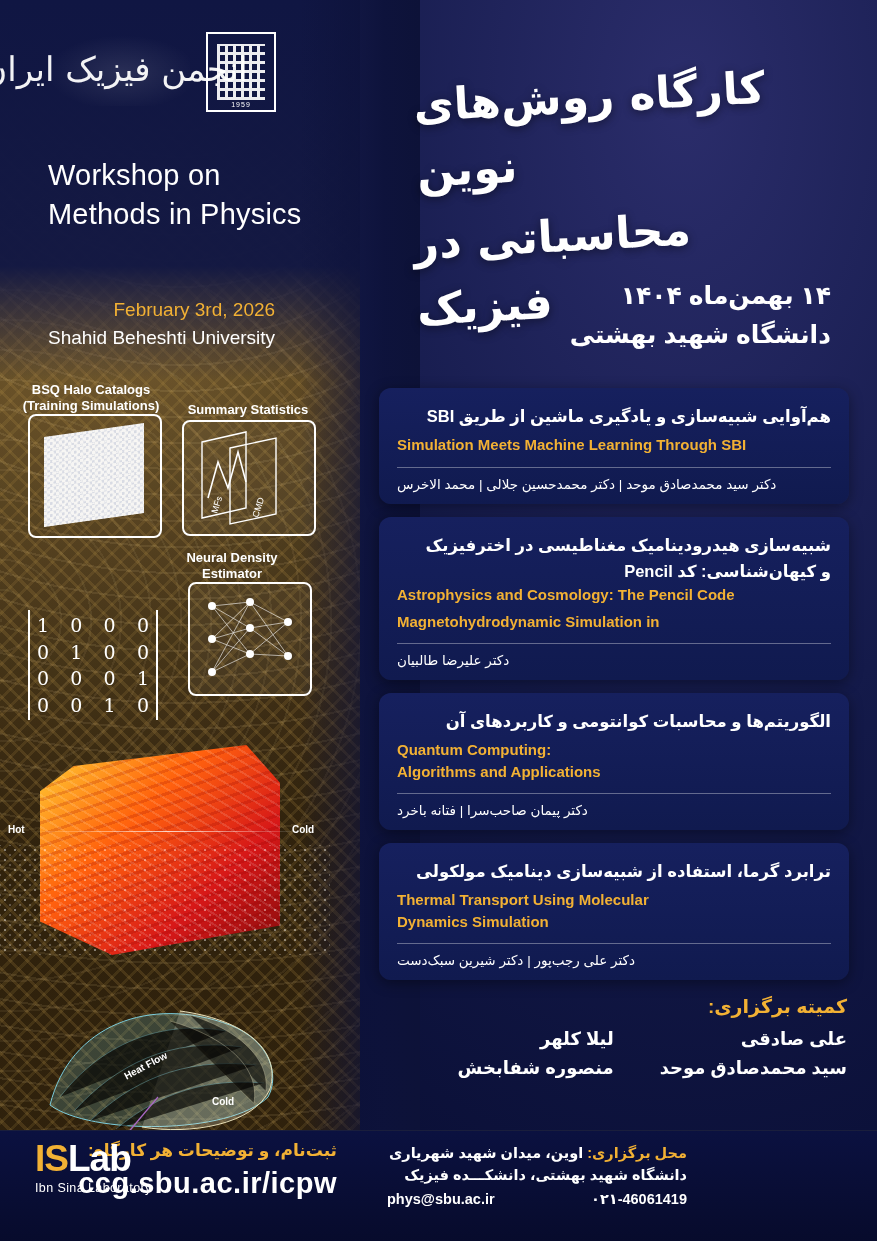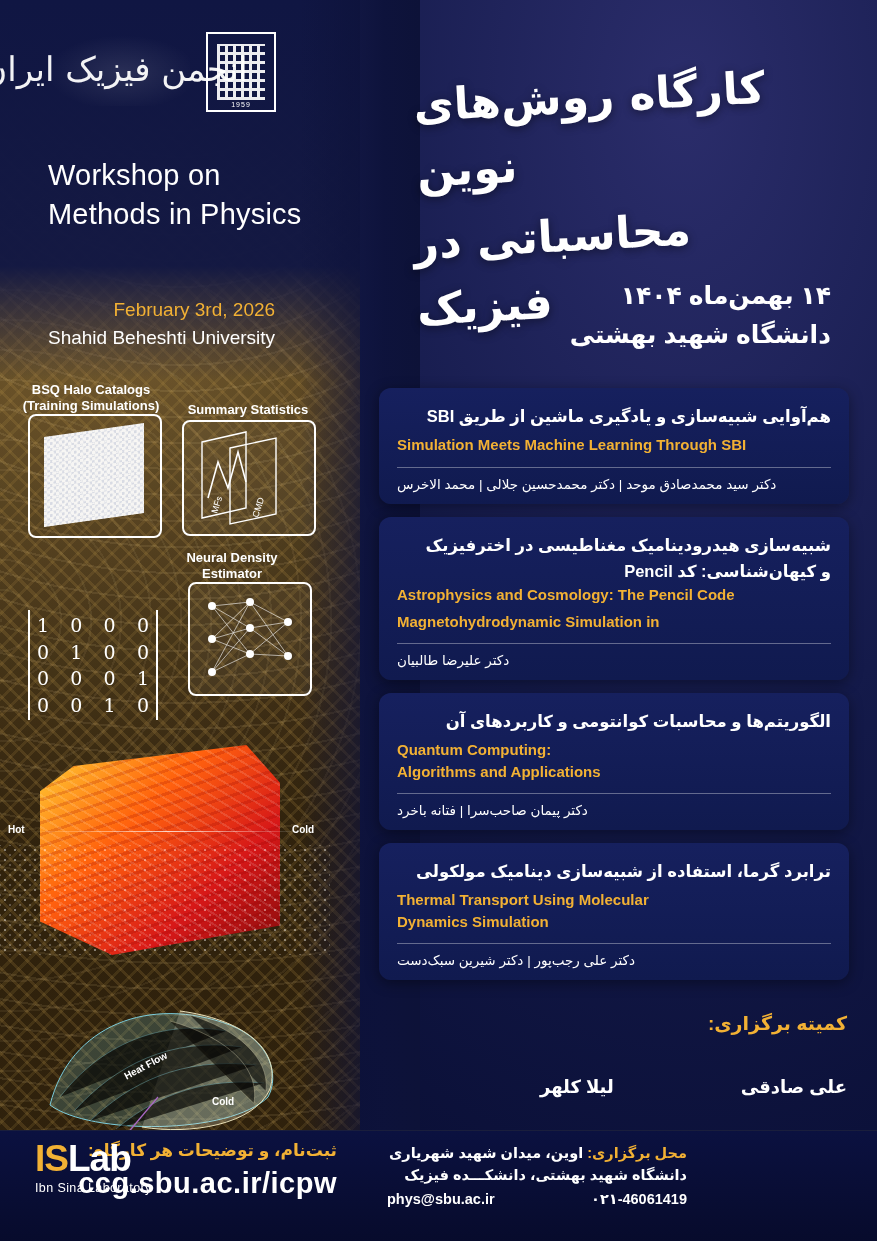--- a/index.html
+++ b/index.html
@@ -149,27 +149,27 @@
   .card .speakers {
     font-size: 13.5px; color: #ffffff; text-align: left; direction: rtl;
   }
 
   
   .committee {
     position: absolute; right: 30px; top: 995px; width: 470px;
     direction: rtl; text-align: right;
   }
   .committee .title {
-    font-size: 19px; font-weight: 700; color: #f2b134; margin-bottom: 10px; margin-top: 17px;
+    font-size: 19px; font-weight: 700; color: #f2b134; margin-bottom: 10px;
   }
   .committee .grid {
     display: flex; gap: 46px; justify-content: flex-start;
   }
   .committee .col { display: flex; flex-direction: column; gap: 7px; }
-  .committee .name { font-size: 18px; font-weight: 700; color: #fff; white-space: nowrap; margin-top: 31px; }
+  .committee .name { font-size: 18px; font-weight: 700; color: #fff; white-space: nowrap; }
 
   
   .footer {
     position: absolute; left: 0; bottom: 0; width: 877px; height: 110px;
     background: linear-gradient(180deg, #0b1140 0%, #070b2c 100%);
     border-top: 1px solid rgba(255,255,255,.08);
   }
   .footer-reg {
     position: absolute; right: 540px; top: 1140px;
     text-align: right; direction: rtl;

